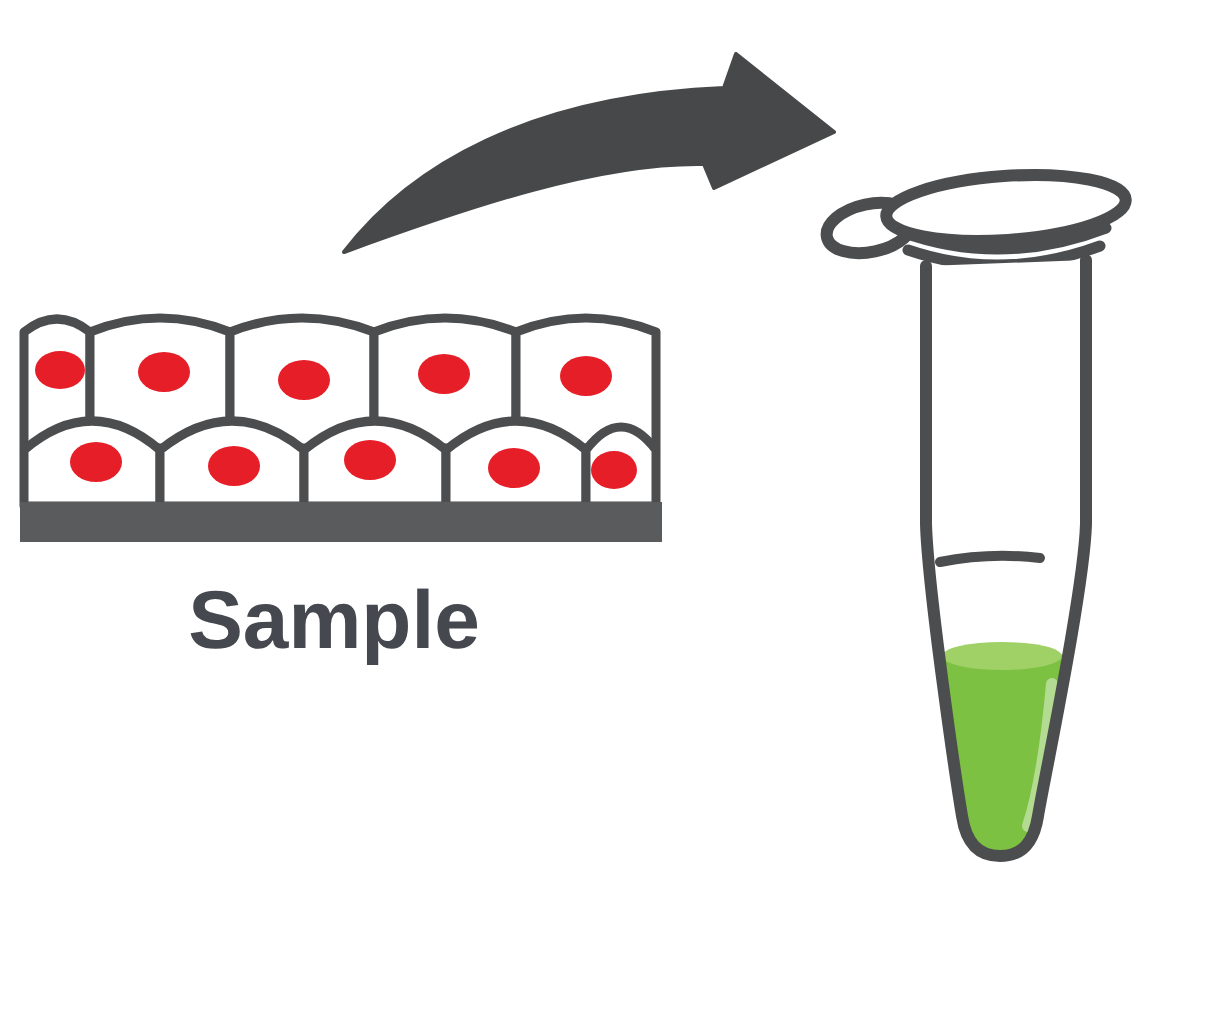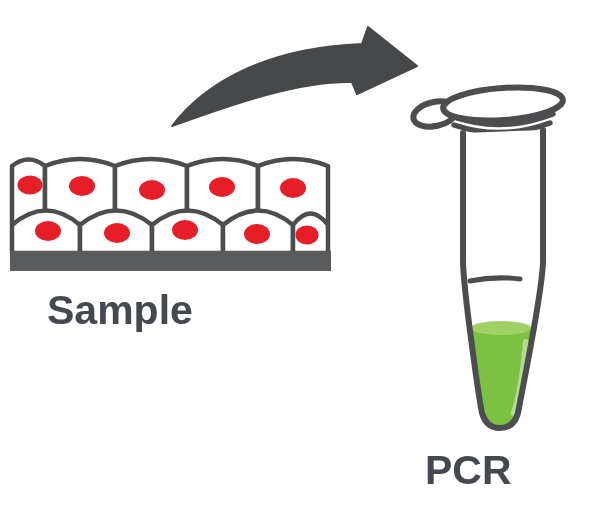--- a/index.html
+++ b/index.html
@@ -21,21 +21,21 @@
   .rim-arc{fill:none;stroke:var(--outline);stroke-width:5.5;stroke-linecap:round;}
   .tube-fill{fill:#ffffff;stroke:none;}
   .tube-stroke{fill:none;stroke:var(--outline);stroke-width:6;stroke-linecap:round;stroke-linejoin:round;}
   .grad-line{fill:none;stroke:var(--outline);stroke-width:5;stroke-linecap:round;}
   .liquid{fill:var(--liquid-green);}
   .surface{fill:var(--liquid-surface);}
   .highlight{fill:none;stroke:rgba(255,255,255,0.42);stroke-width:6;stroke-linecap:round;}
 
   .label{
     position:absolute;color:var(--text);font-weight:bold;
-    font-size:41px;line-height:1;
+    font-size:41px;line-height:1;text-align:center;
   }
   .sample-label{left:47px;top:290px;width:240px;}
   .pcr-label{left:425px;top:450px;width:160px;}
 </style>
 </head>
 <body>
 
 <div class="canvas">
 
   <svg class="tissue-svg" width="326" height="126" viewBox="0 0 326 126">
@@ -91,15 +91,14 @@
 
     <path class="liquid" d="M71 247 C74 282 80 320 83 331 C85 342 91 347 100 347 C109 347 115 342 117 331 C120 320 128 282 131 247 C121 253 81 253 71 247 Z"></path>
     <ellipse class="surface" cx="101" cy="248" rx="30" ry="7"></ellipse>
     <path class="highlight" d="M126 262 C123 295 119 318 114 333"></path>
 
     <path class="tube-stroke" d="M63 53 L63 182 C64 215 78 310 81 328 C83 341 89 348 100 348 C111 348 117 341 119 328 C122 310 142 215 143 182 L143 50"></path>
 
     <path class="grad-line" d="M70 201 Q95 196 120 199"></path>
   </svg>
 
-  <div class="label pcr-label">PCR</div>
 
 </div>
 
 </body></html>

